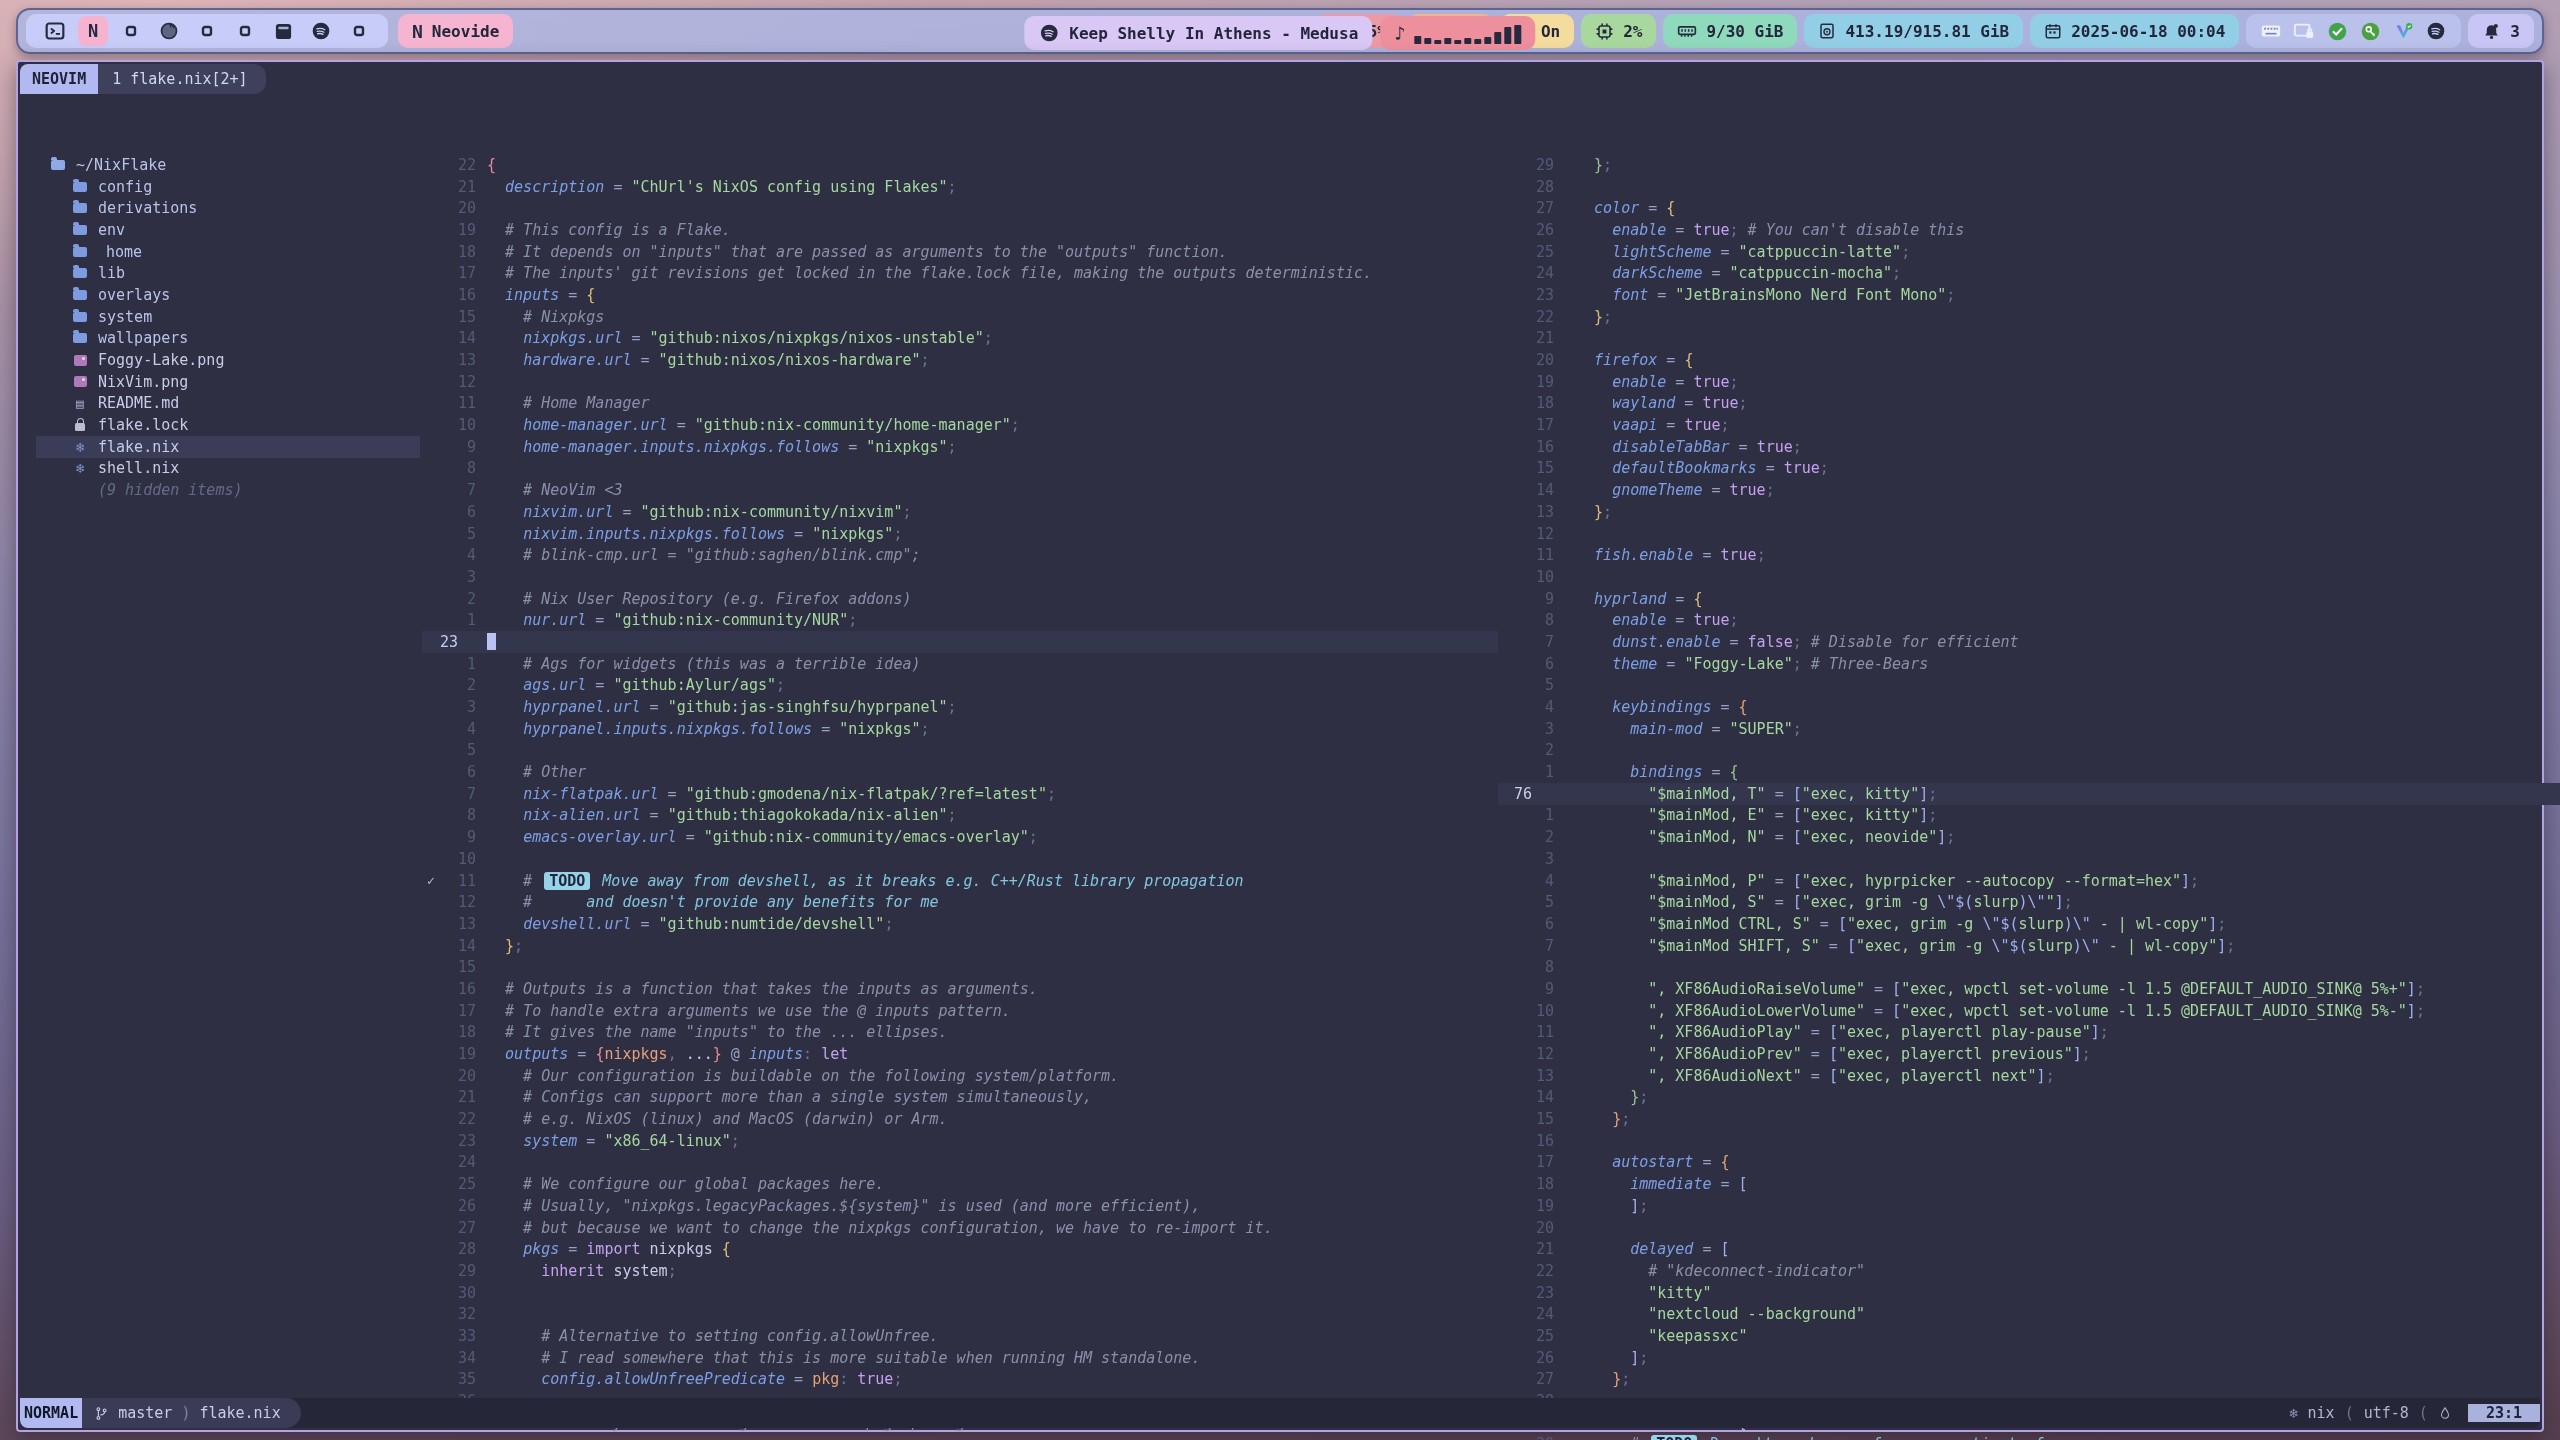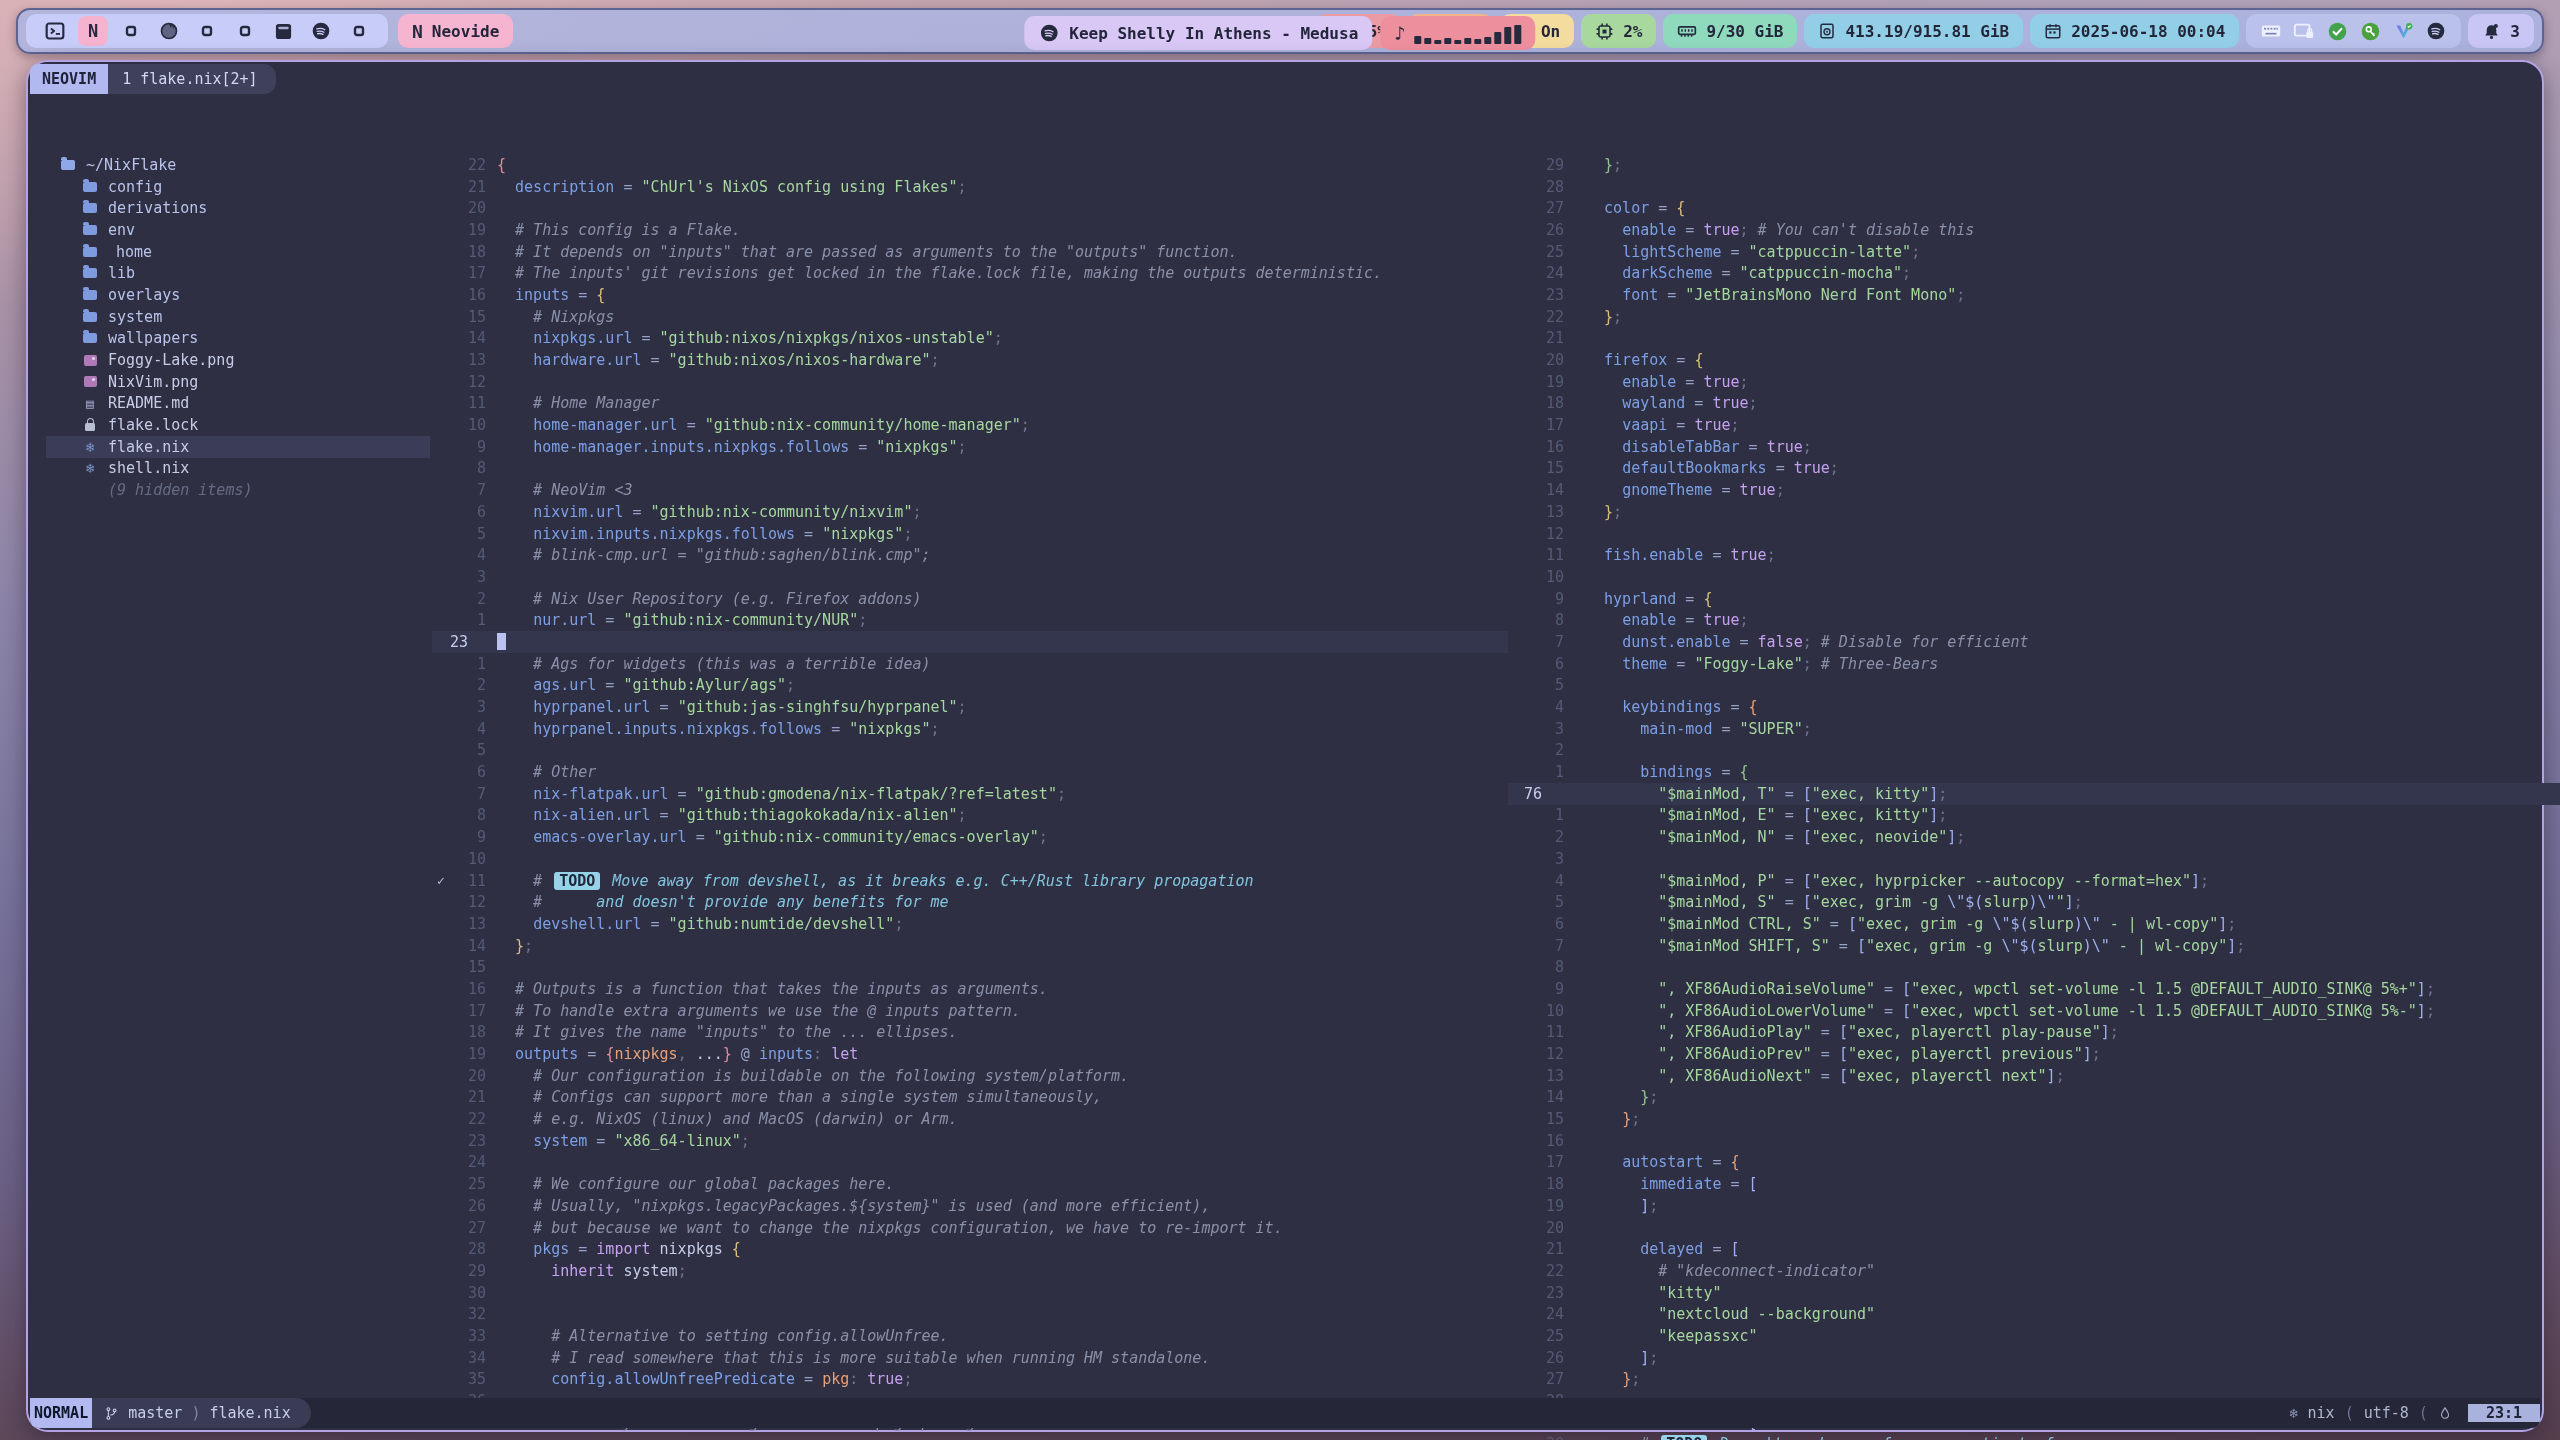--- a/index.html
+++ b/index.html
@@ -29,21 +29,21 @@
   #cava{display:flex;align-items:flex-end;gap:3px;height:22px;}
   #cava .bar{width:7px;background:#262a3e;border-radius:1px;}
   .note{font-size:19px;color:#262a3e;font-weight:bold;}
   .bar-right{margin-left:auto;display:flex;align-items:center;gap:7px;}
   .mod svg{flex:0 0 auto;}
   #tray-pill{background:rgba(199,205,248,.55);gap:11px;}
   .tray-ic{width:22px;height:22px;display:flex;align-items:center;justify-content:center;cursor:pointer;}
 
   
   #window{position:absolute;left:16px;right:16px;top:60px;bottom:8px;box-sizing:border-box;
-    background:#2e2f43;border:2px solid #b3a2e4;border-radius:22px;box-shadow:0 6px 22px rgba(30,22,40,.45);margin-left:10px;}
+    background:#2e2f43;border:2px solid #b3a2e4;border-radius:4px;box-shadow:0 6px 22px rgba(30,22,40,.45);}
   #tabline{position:absolute;left:2px;right:2px;top:2px;height:30px;display:flex;align-items:stretch;overflow:hidden;border-radius:8px 8px 0 0;}
   #nv-label{background:#b2b9f0;color:#20223a;font-weight:bold;font-size:15px;display:flex;align-items:center;padding:0 12px;}
   #tab-active{background:#3f415c;color:#d2d7ef;font-size:15px;display:flex;align-items:center;padding:0 18px 0 14px;border-radius:0 12px 12px 0;}
 
   
   #tree{position:absolute;left:18px;top:92px;width:384px;font-size:15px;}
   .trow{height:21.7px;display:flex;align-items:center;color:#c7cce6;cursor:pointer;white-space:nowrap;}
   .trow .ti{width:20px;display:flex;align-items:center;justify-content:center;margin-right:8px;flex:0 0 auto;}
   .trow.sel{background:#3a3c58;}
   .trow.root{color:#8fa6e0;}
@@ -66,21 +66,21 @@
   #ed-right{left:1480px;width:1062px;}
   .cl{height:21.7px;display:flex;align-items:center;white-space:pre;}
   .cl.cur{background:#34364e;}
   .sign{width:18px;text-align:center;color:#b8bed6;font-size:13px;flex:0 0 auto;}
   #ed-right .sign{width:16px;}
   .ln{width:36px;text-align:right;color:#555a75;margin-right:11px;flex:0 0 auto;}
   #ed-right .ln{width:40px;margin-right:22px;}
   .cl.cur .ln{color:#c9cfee;text-align:left;}
   .code{flex:1;}
   .curblock{display:inline-block;width:9px;height:17px;background:#b9c2f0;vertical-align:-3px;}
-  .tk-a{color:#7d9fe4;} .tk-p{color:#c6cce8;} .tk-o{color:#97a1c6;}
+  .tk-a{color:#7d9fe4;font-style:italic;} .tk-p{color:#c6cce8;} .tk-o{color:#97a1c6;}
   .tk-s{color:#a5d79e;} .tk-k{color:#c5a1ef;} .tk-d{color:#6f7492;}
   .tk-c{color:#8b90a9;font-style:italic;} .tk-t{color:#83c5de;font-style:italic;}
   .tk-e{color:#9fb0f0;} .tk-r{color:#e78a9b;} .tk-y{color:#ddbe7c;} .tk-g{color:#93c68f;} .tk-n{color:#e7a078;}
   .tk-B{background:#96d2e8;color:#222639;font-weight:bold;border-radius:3px;padding:0 5px;margin:0 3px;font-style:normal;}
 
   
   #statusline{position:absolute;left:2px;right:2px;bottom:2px;height:30px;background:#252738;
     border-radius:0 0 8px 8px;display:flex;align-items:stretch;font-size:15px;color:#b0b6d0;overflow:hidden;}
   #mode-chip{background:#b2b9f0;color:#0f172a;font-weight:bold;display:flex;align-items:center;padding:0 4px;}
   #git-pill{background:#3a3c55;display:flex;align-items:center;gap:9px;padding:0 20px 0 12px;border-radius:0 15px 15px 0;color:#c8cde8;}

